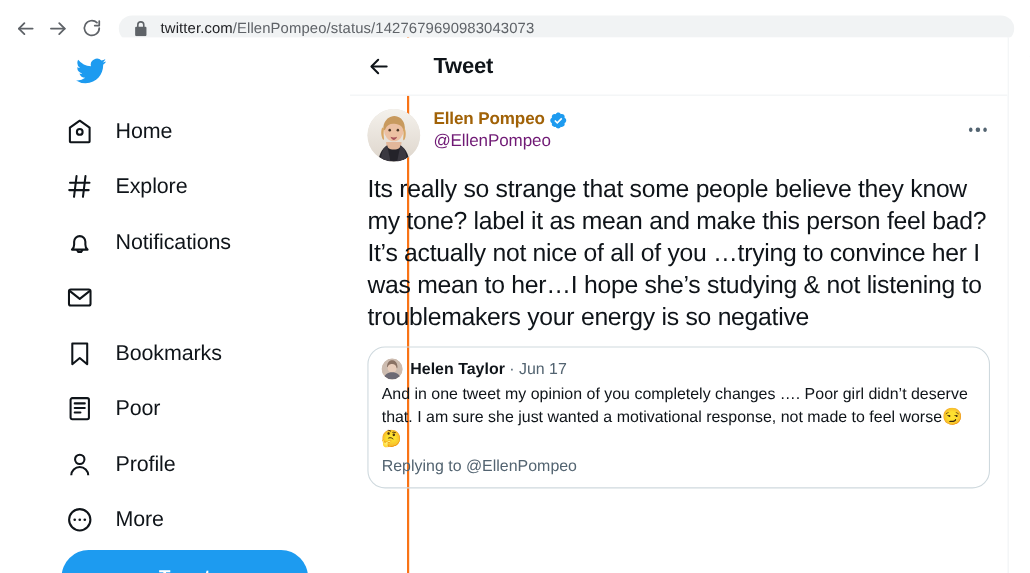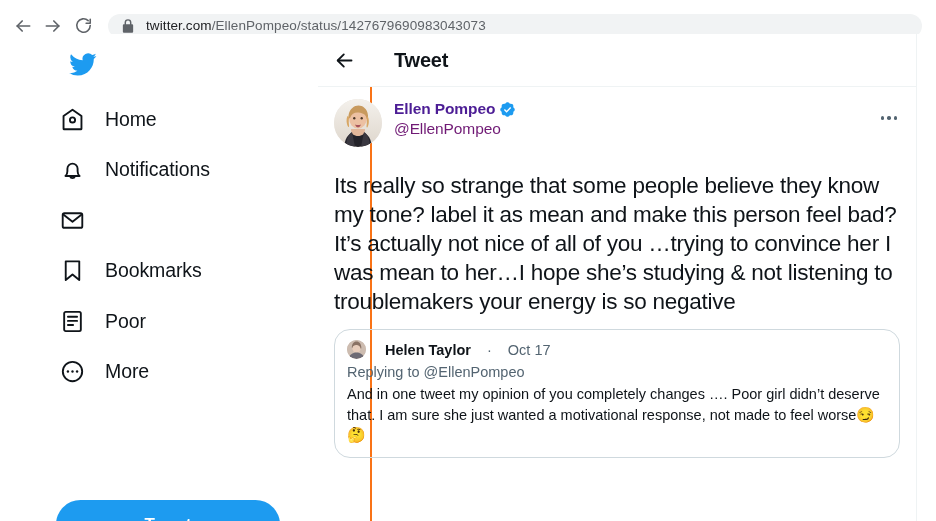--- a/index.html
+++ b/index.html
@@ -134,57 +134,57 @@
 
   #author-row { display: flex; align-items: flex-start; }
   #avatar {
     width: 48px; height: 48px; border-radius: 50%;
     flex: none; overflow: hidden;
     background: #e9e4de;
   }
   #author-names { margin-left: 12px; padding-top: 1px; }
   #author-name-line { display: flex; align-items: center; }
   #author-name {
-    font-size: 15.5px; font-weight: bold; color: #4c1d95;
+    font-size: 15.5px; font-weight: bold; color: #a16207;
     letter-spacing: -0.1px;
   }
   #verified-badge { margin-left: 4px; display: flex; align-items: center; }
   #author-handle {
     font-size: 15.5px; color: #701a75; margin-top: 2px;
     letter-spacing: -0.1px;
   }
   #more-options {
     position: absolute; right: 10px; top: 14px;
     width: 34px; height: 34px;
     display: flex; align-items: center; justify-content: center;
     color: #536471;
   }
   #more-options .dot {
     width: 3.5px; height: 3.5px; border-radius: 50%;
     background: #536471; margin: 0 1.5px;
   }
 
   #tweet-text {
-    margin-top: 24px;
+    margin-top: 10px;
     font-size: 22.5px;
     line-height: 29px;
     color: #0f1419;
     letter-spacing: -0.25px;
     white-space: pre-wrap;
     word-wrap: break-word;
   }
 
   
   #quoted-tweet {
     margin-top: 13px;
     border: 1px solid #cfd9de;
     border-radius: 16px;
     padding: 10px 12px 11px 12px;
   }
-  #quoted-header { display: flex; align-items: center; gap: 12px; }
+  #quoted-header { display: flex; align-items: center; }
   #quoted-avatar {
     width: 19px; height: 19px; border-radius: 50%;
     flex: none; overflow: hidden; background: #c9b9ae;
   }
   #quoted-name {
     margin-left: 7px; font-size: 14.5px; font-weight: bold; color: #0f1419;
   }
   .quoted-meta {
     margin-left: 4px; font-size: 14.5px; color: #536471;
   }
@@ -261,20 +261,31 @@
       <div class="nav-item">
         <span class="nav-icon">
           <svg width="25" height="25" viewBox="0 0 24 24" fill="none" stroke="currentColor" stroke-width="1.8" stroke-linejoin="round">
             <path d="M12 2.6 3.4 8.6v12.2a.6.6 0 0 0 .6.6h16a.6.6 0 0 0 .6-.6V8.6z"></path>
             <circle cx="12" cy="12.4" r="2.5" stroke-width="1.8"></circle>
           </svg>
         </span>
         <span class="nav-label">Home</span>
       </div>
 
+      <div class="nav-item">
+        <span class="nav-icon">
+          <svg width="25" height="25" viewBox="0 0 24 24" fill="none" stroke="currentColor" stroke-width="1.8" stroke-linecap="round">
+            <line x1="9.2" y1="3" x2="7" y2="21"></line>
+              <line x1="17" y1="3" x2="14.8" y2="21"></line>
+            <line x1="3.5" y1="8.8" x2="20.5" y2="8.8"></line>
+              <line x1="2.8" y1="15.2" x2="19.8" y2="15.2"></line>
+          </svg>
+        </span>
+        <span class="nav-label">Explore</span>
+      </div>
 
       <div class="nav-item">
         <span class="nav-icon">
           <svg width="25" height="25" viewBox="0 0 24 24" fill="none" stroke="currentColor" stroke-width="1.8" stroke-linejoin="round">
             <path d="M5.2 18.2h13.6c-1.6-1.3-1.9-2.6-1.9-4.6v-2.3a4.9 4.9 0 0 0-9.8 0v2.3c0 2-.3 3.3-1.9 4.6z"></path>
             <path d="M9.7 18.6a2.4 2.4 0 0 0 4.6 0" stroke-linecap="round"></path>
           </svg>
         </span>
         <span class="nav-label">Notifications</span>
       </div>
@@ -302,20 +313,29 @@
           <svg width="25" height="25" viewBox="0 0 24 24" fill="none" stroke="currentColor" stroke-width="1.8" stroke-linejoin="round">
             <rect x="4" y="2.8" width="16" height="18.4" rx="1.5"></rect>
             <line x1="7.6" y1="7.4" x2="16.4" y2="7.4" stroke-linecap="round"></line>
             <line x1="7.6" y1="11.4" x2="16.4" y2="11.4" stroke-linecap="round"></line>
             <line x1="7.6" y1="15.4" x2="12.6" y2="15.4" stroke-linecap="round"></line>
           </svg>
         </span>
         <span class="nav-label">Poor</span>
       </div>
 
+      <div class="nav-item">
+        <span class="nav-icon">
+          <svg width="25" height="25" viewBox="0 0 24 24" fill="none" stroke="currentColor" stroke-width="1.8" stroke-linejoin="round">
+            <circle cx="12" cy="7.3" r="4.1"></circle>
+            <path d="M4.6 21.2c0-4 3.3-7.2 7.4-7.2s7.4 3.2 7.4 7.2"></path>
+          </svg>
+        </span>
+        <span class="nav-label">Profile</span>
+      </div>
 
       <div class="nav-item">
         <span class="nav-icon">
           <svg width="25" height="25" viewBox="0 0 24 24" fill="none" stroke="currentColor" stroke-width="1.8">
             <circle cx="12" cy="12" r="9.3"></circle>
             <circle cx="7.6" cy="12" r="1.15" fill="currentColor" stroke="none"></circle>
             <circle cx="12" cy="12" r="1.15" fill="currentColor" stroke="none"></circle>
             <circle cx="16.4" cy="12" r="1.15" fill="currentColor" stroke="none"></circle>
           </svg>
         </span>
@@ -403,24 +423,24 @@
               <g clip-path="url(#qclip)">
                 <rect width="19" height="19" fill="#cdbcb0"></rect>
                 <ellipse cx="9.5" cy="8" rx="4.2" ry="4.8" fill="#e8cdbb"></ellipse>
                 <path d="M1.5 19c.8-4.4 4-6.6 8-6.6s7.2 2.2 8 6.6z" fill="#6d6a74"></path>
                 <path d="M4.8 7c.4-4 2.6-5.6 4.7-5.6S14 3 14.3 7c.2 2-.6 2.4-.9 1-.4-1.8-1.6-2.8-3.9-3-2-.2-3.4.9-3.9 2.2-.3 1.2-.9.7-.8-.2z" fill="#8a7264"></path>
               </g>
             </svg>
           </div>
           <span id="quoted-name">Helen Taylor</span>
           <span class="quoted-meta">·</span>
-          <span class="quoted-meta">Oct 17</span>
+          <span class="quoted-meta">Jun 17</span>
         </div>
+        <div id="quoted-body"><span>And in one tweet my opinion of you completely changes …. Poor girl didn’t deserve that. I am sure she just wanted a motivational response, not made to feel worse</span><span class="emoji">😏</span><span class="emoji">🤔</span></div>
         <div id="quoted-replying">Replying to @EllenPompeo</div>
-        <div id="quoted-body"><span>And in one tweet my opinion of you completely changes …. Poor girl didn’t deserve that. I am sure she just wanted a motivational response, not made to feel worse</span><span class="emoji">😏</span><span class="emoji">🤔</span></div>
       </div>
 
 
     </div>
   </div>
 
   <div id="right-rail"></div>
 </div>
 
 </body></html>

